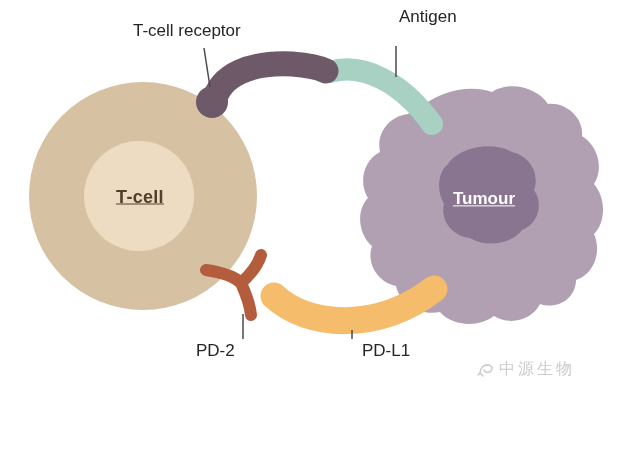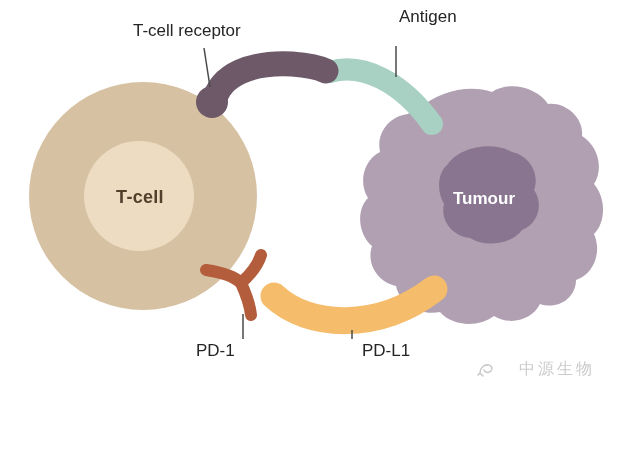--- a/index.html
+++ b/index.html
@@ -15,37 +15,38 @@
     position:absolute;
     font-size:17px;
     color:#252525;
     white-space:nowrap;
   }
   .cell-name{
     position:absolute;
     transform:translate(-50%,-50%);
     font-weight:bold;
     white-space:nowrap;
+    text-decoration:underline;
   }
   .t-cell-name{
     left:140px;top:197px;
     font-size:18px;
     color:#52402d;
     letter-spacing:.3px;
   }
   .tumour-name{
     left:484px;top:199px;
     font-size:17px;
     color:#ffffff;
     line-height:1.25;
   }
   .watermark{
     position:absolute;
     left:476px;top:359px;
-    display:flex;align-items:center;gap:23px;
+    display:flex;align-items:center;gap:3px;
     color:#cbcbcb;
     font-size:16px;
     letter-spacing:3px;
   }
   .caption{
     position:absolute;
     left:50%;top:419px;
     transform:translateX(-50%);
     font-size:13px;
     color:#3e3e3e;
@@ -104,21 +105,21 @@
     <line stroke-width="1.5" x1="204" y1="48" x2="210" y2="87" stroke="#4a4a4a"></line>
     <line stroke-width="1.5" x1="396" y1="46" x2="396" y2="77" stroke="#4a4a4a"></line>
     <line stroke-width="1.5" x1="243" y1="314" x2="243" y2="339" stroke="#4a4a4a"></line>
     <line stroke-width="1.5" x1="352" y1="330" x2="352" y2="339" stroke="#4a4a4a"></line>
   </svg>
 
   <span class="lbl" style="left:133px;top:21px">T-cell receptor</span>
 
   <span class="lbl" style="left:399px;top:7px">Antigen</span>
 
-  <span class="lbl" style="left:196px;top:341px">PD-1</span>
+  <span class="lbl" style="left:196px;top:341px">PD-2</span>
 
   <span class="lbl" style="left:362px;top:341px">PD-L1</span>
 
   <span class="cell-name t-cell-name">T-cell</span>
 
   <div class="cell-name tumour-name">
     <div>Tumour</div>
   </div>
 
   <div class="watermark">

